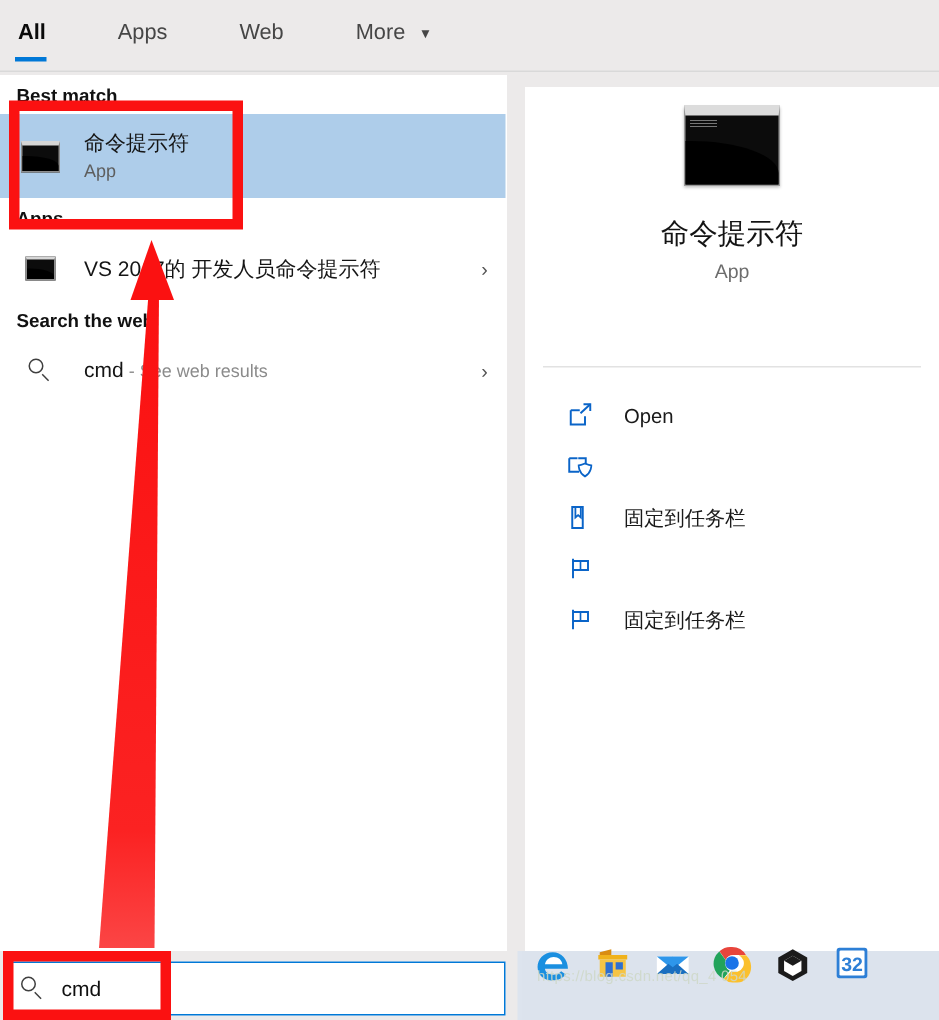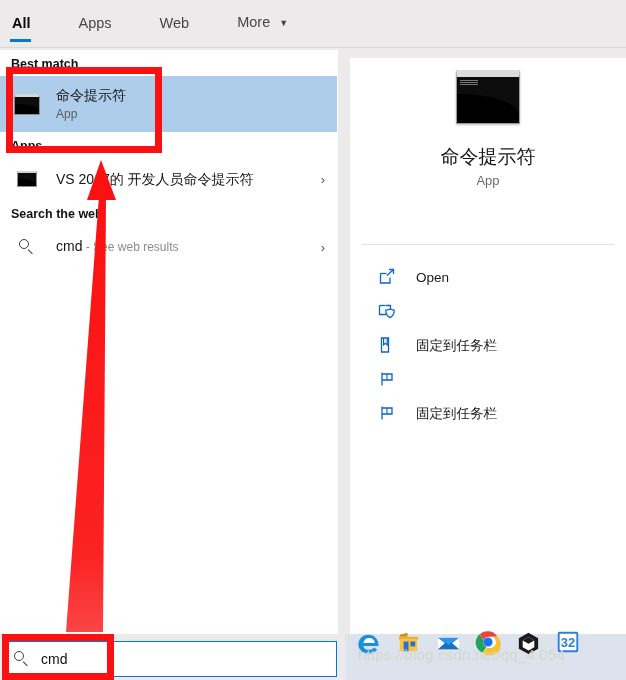--- a/index.html
+++ b/index.html
@@ -328,21 +328,21 @@
     bottom: 1px;
     width: 22px; height: 3px;
     background: #79a9db;
     border-radius: 1px;
   }
 
   
   .watermark {
     position: absolute;
     left: 358px; top: 646px;
-    font-size: 15px;
+    font-size: 10px;
     color: #cfd8c8;
     opacity: .85;
     letter-spacing: .2px;
     white-space: nowrap;
     pointer-events: none;
     font-family: "Liberation Sans", sans-serif;
   }
 
   
   .anno {

